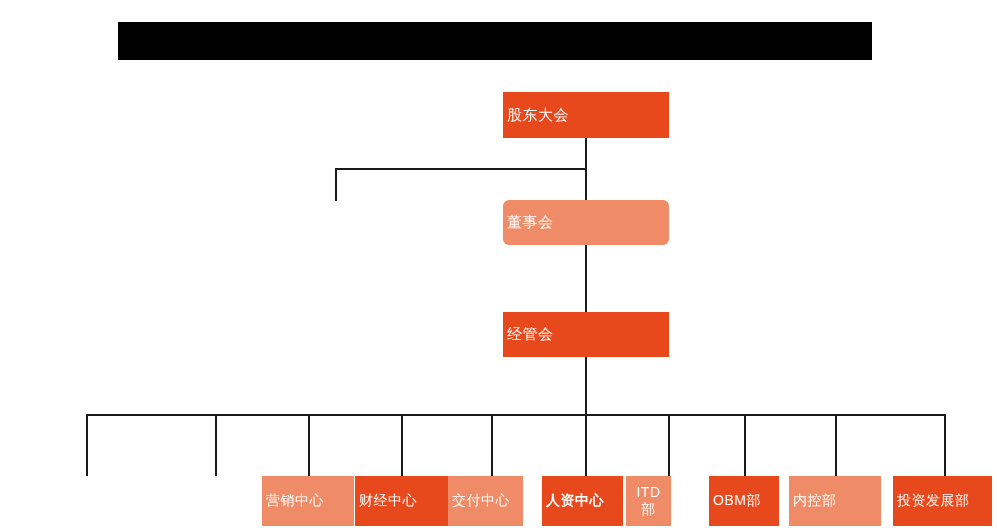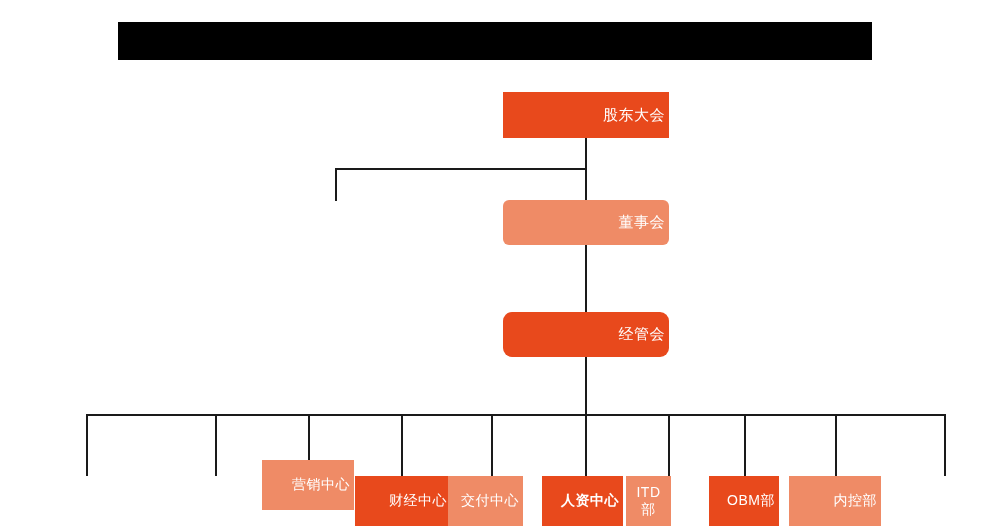--- a/index.html
+++ b/index.html
@@ -27,21 +27,21 @@
     height: 38px;
     background: #000000;
   }
 
   
   .node {
     position: absolute;
     box-sizing: border-box;
     display: flex;
     align-items: center;
-    justify-content: flex-end;
+    justify-content: flex-start;
     text-align: center;
     color: #ffffff;
     line-height: 1.25;
     letter-spacing: 0.5px;
     user-select: none;
   }
   .node.dark  { background: #E8491C; }
   .node.light { background: #EF8B66; }
 
   .node .label {
@@ -96,27 +96,27 @@
 
   <div class="node dark tier-1" style="left:503px; top:92px; width:166px; height:46px;">
     <span class="label">股东大会</span>
   </div>
 
 
   <div class="node light tier-2" style="left:503px; top:200px; width:166px; height:45px;border-radius:6px;">
     <span class="label">董事会</span>
   </div>
 
-  <div class="node dark tier-3" style="left:503px; top:312px; width:166px; height:45px;border-radius:9px;">
+  <div class="node dark tier-3" style="left:503px; top:312px; width:166px; height:45px;">
     <span class="label">经管会</span>
   </div>
 
 
 
-  <div class="node light tier-4" style="left:262px; top:460px; width:92px; height:50px;">
+  <div class="node light tier-4" style="left:262px; top:476px; width:92px; height:50px;">
     <span class="label">营销中心</span>
   </div>
 
   <div class="node dark tier-4" style="left:355px; top:476px; width:96px; height:50px;">
     <span class="label">财经中心</span>
   </div>
 
   <div class="node light tier-4" style="left:448px; top:476px; width:75px; height:50px;">
     <span class="label">交付中心</span>
   </div>
@@ -130,14 +130,17 @@
   </div>
 
   <div class="node dark tier-4" style="left:709px; top:476px; width:70px; height:50px;">
     <span class="label">OBM部</span>
   </div>
 
   <div class="node light tier-4" style="left:789px; top:476px; width:92px; height:50px;">
     <span class="label">内控部</span>
   </div>
 
+  <div class="node dark tier-4" style="left:893px; top:476px; width:99px; height:50px;">
+    <span class="label">投资发展部</span>
+  </div>
 
 </div>
 
 </body></html>

